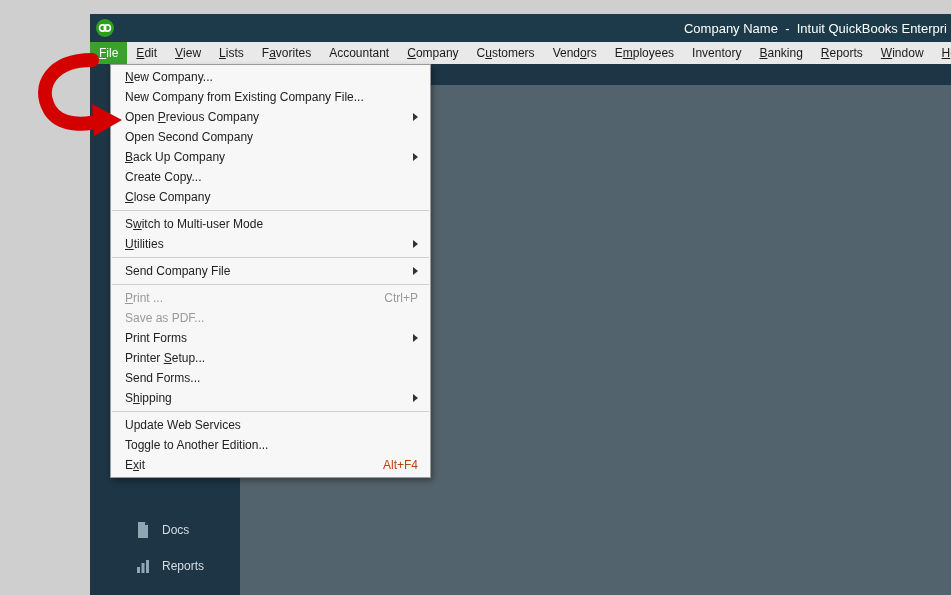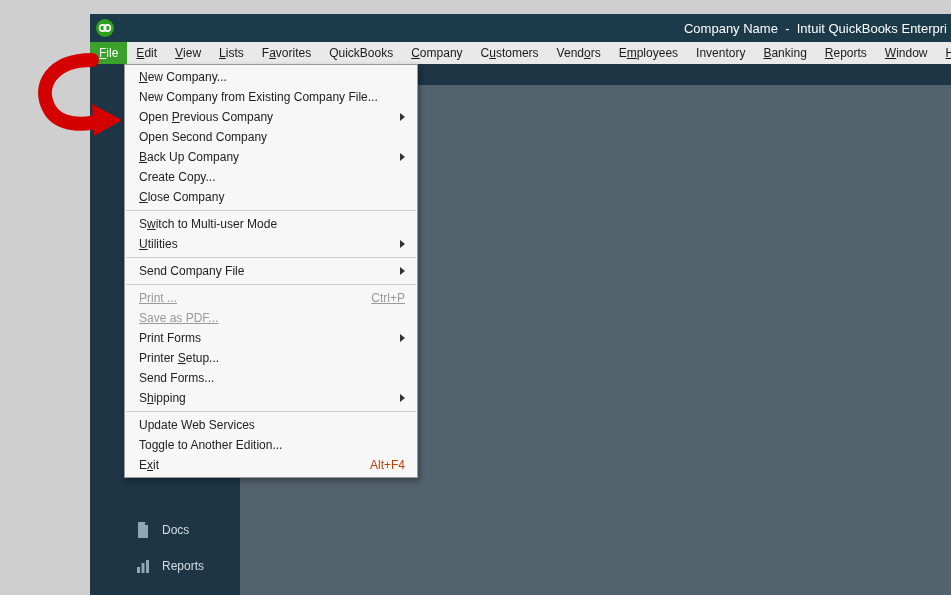--- a/index.html
+++ b/index.html
@@ -76,37 +76,37 @@
     background: #53636d;
     position: relative;
   }
   .content-topbar {
     height: 21px;
     background: #1d3545;
   }
   
   .dropdown {
     position: absolute;
-    left: 124px; top: 64px;
-    width: 294px;
+    left: 110px; top: 64px;
+    width: 321px;
     background: #f7f7f7;
     border: 1px solid #9a9a9a;
     box-shadow: 2px 3px 6px rgba(0,0,0,.35);
     font-size: 12px;
     color: #222;
     padding: 2px 0;
   }
   .dropdown .dd-item {
     display: flex; align-items: center;
     height: 20px;
     padding: 0 12px 0 14px;
     cursor: default;
     position: relative;
   }
-  .dropdown .dd-item.disabled { color: #9a9a9a; text-decoration: underline; }
+  .dropdown .dd-item.disabled { color: #9a9a9a; }
   .dropdown .dd-item.highlight { background: #39a12c; color: #fff; }
   .dropdown .dd-item .mnemonic { text-decoration: underline; }
   .dropdown .dd-item .shortcut { margin-left: auto; color: #c2410c; }
   .dropdown .dd-item.disabled .shortcut { color: #9a9a9a; }
   .dropdown .dd-item .submenu-arrow {
     margin-left: auto;
     width: 0; height: 0;
     border-top: 4px solid transparent;
     border-bottom: 4px solid transparent;
     border-left: 5px solid #333;
@@ -143,21 +143,21 @@
       <span>Intuit QuickBooks Enterpri</span>
     </div>
   </div>
 
   <div class="menubar" id="menubar">
       <div class="menu-item active"><span class="mnemonic">F</span>ile</div>
       <div class="menu-item"><span class="mnemonic">E</span>dit</div>
       <div class="menu-item"><span class="mnemonic">V</span>iew</div>
       <div class="menu-item"><span class="mnemonic">L</span>ists</div>
       <div class="menu-item">F<span class="mnemonic">a</span>vorites</div>
-      <div class="menu-item">QuickBooks</div>
+      <div class="menu-item">Accountant</div>
       <div class="menu-item"><span class="mnemonic">C</span>ompany</div>
       <div class="menu-item">C<span class="mnemonic">u</span>stomers</div>
       <div class="menu-item">Vend<span class="mnemonic">o</span>rs</div>
       <div class="menu-item">E<span class="mnemonic">m</span>ployees</div>
       <div class="menu-item">Inventory</div>
       <div class="menu-item"><span class="mnemonic">B</span>anking</div>
       <div class="menu-item"><span class="mnemonic">R</span>eports</div>
       <div class="menu-item"><span class="mnemonic">W</span>indow</div>
       <div class="menu-item"><span class="mnemonic">H</span>elp</div>
     </div>

